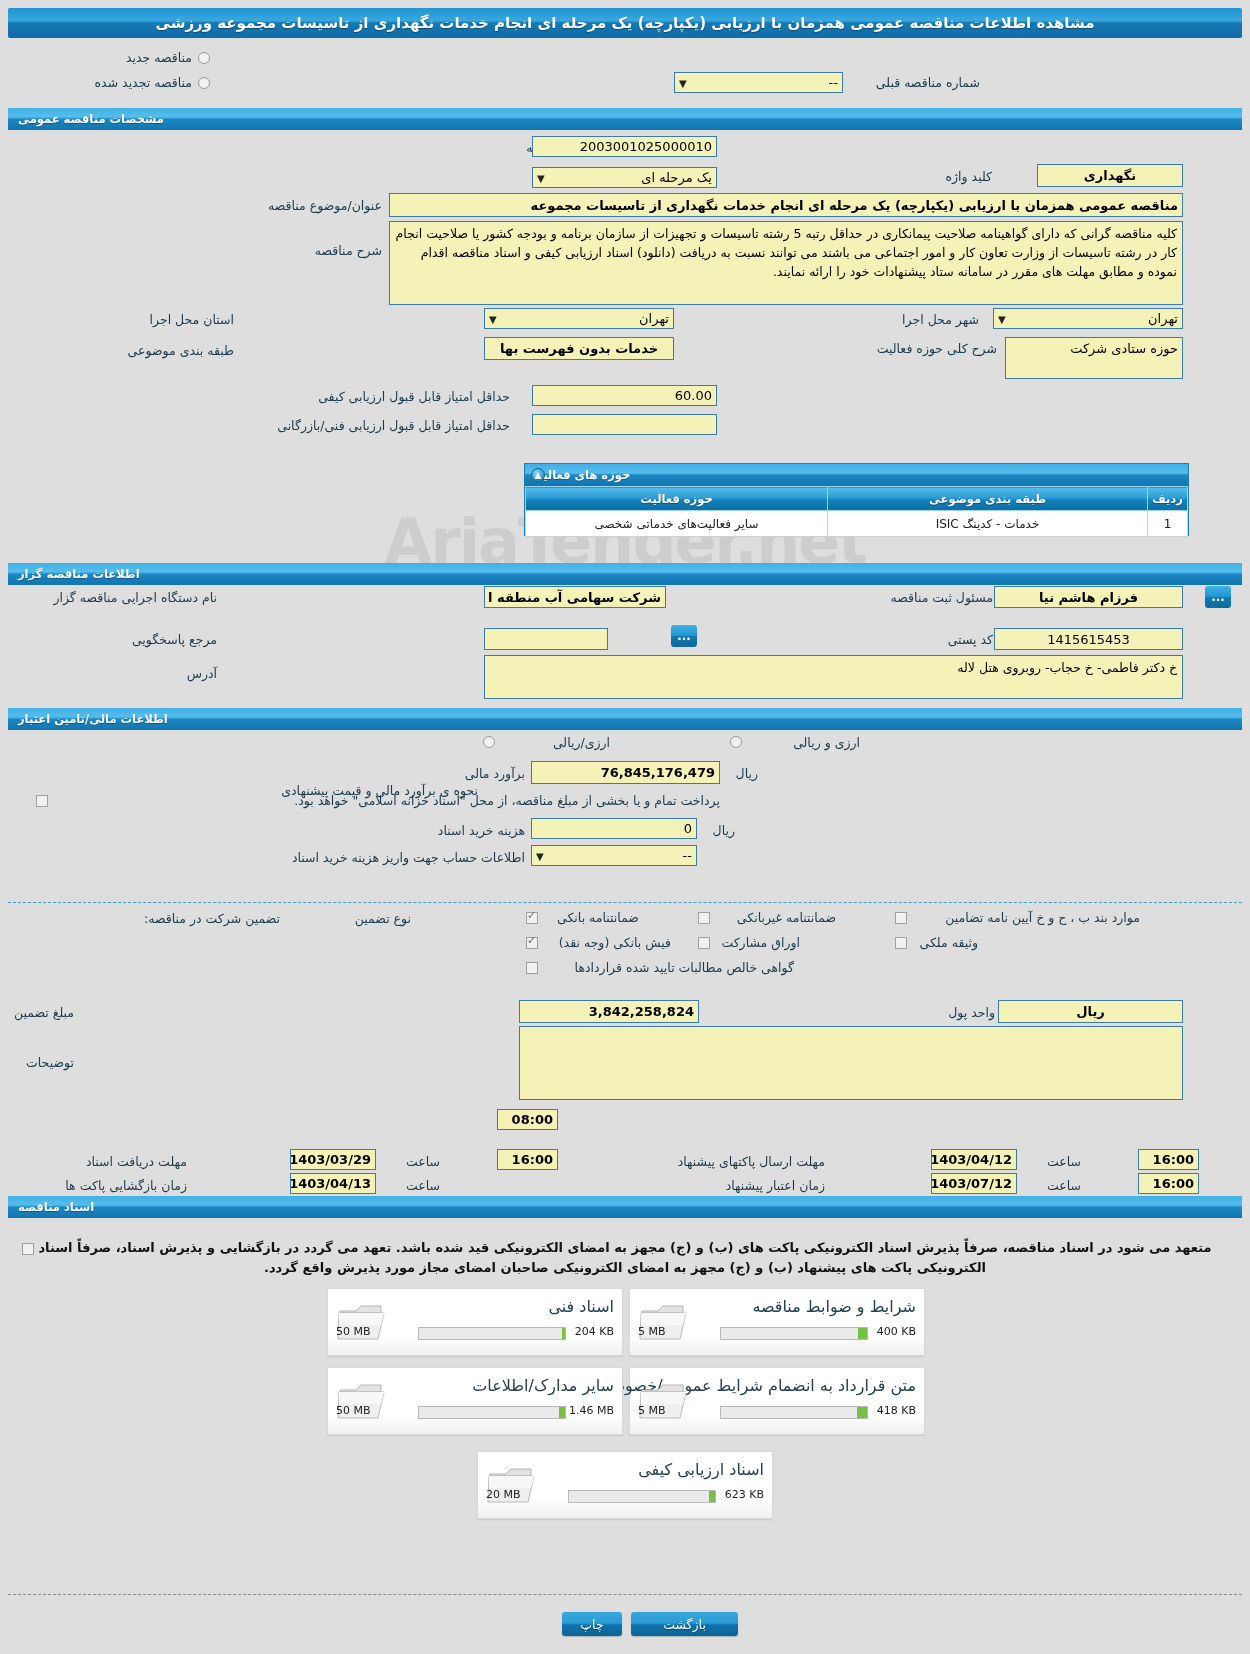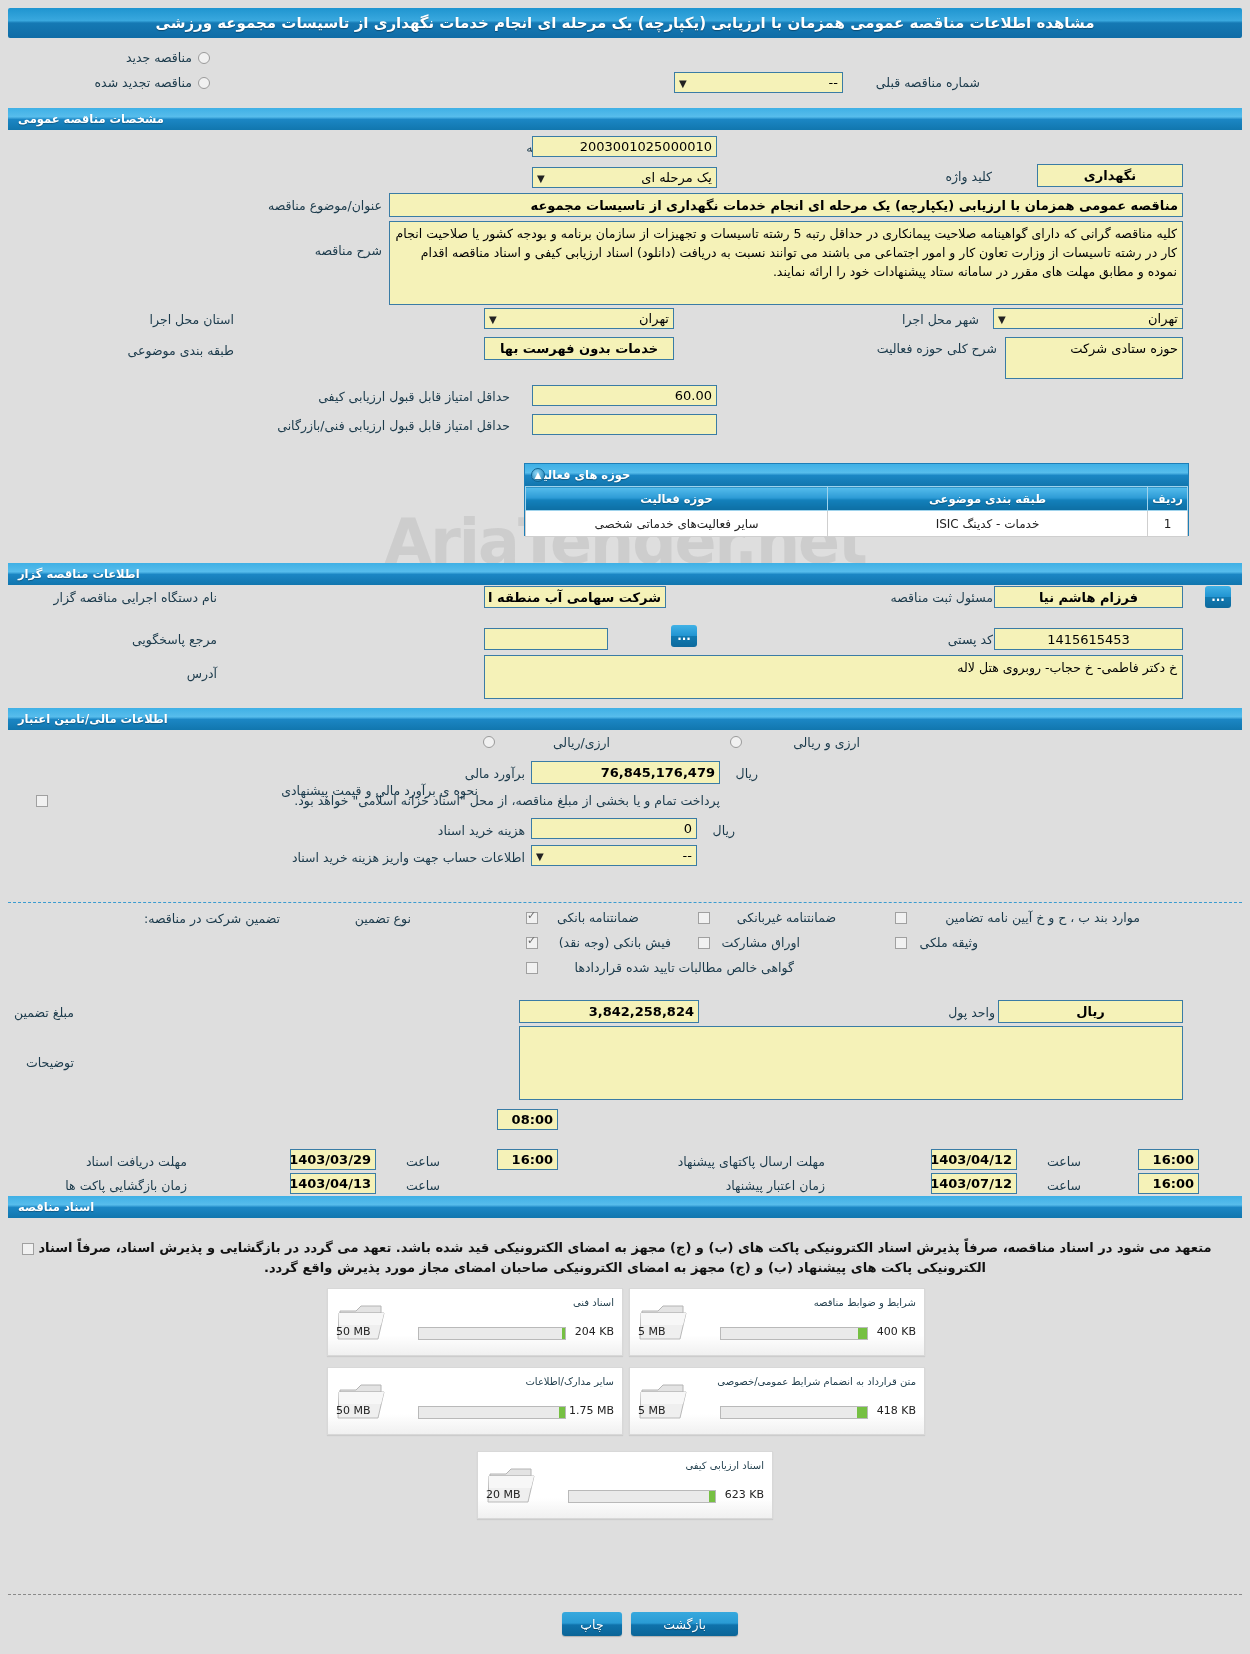--- a/index.html
+++ b/index.html
@@ -151,21 +151,21 @@
   
   .file-card {
     position: absolute;
     width: 296px; height: 68px;
     background: linear-gradient(to bottom,#ffffff 0%,#ffffff 70%,#f0f0f0 100%);
     border: 1px solid #d8d8d8;
     box-shadow: 0 1px 1px rgba(0,0,0,.08);
   }
   .file-title {
     position: absolute; right: 8px; top: 8px;
-    font-size: 10px; color: #24414f; white-space: nowrap;
+    font-size: 16px; color: #24414f; white-space: nowrap;
   }
   .folder-ic { position: absolute; left: 8px; top: 10px; width: 52px; height: 46px; }
   .bar-wrap {
     position: absolute; right: 56px; top: 38px;
     width: 148px; height: 13px;
     background: #eaeaea; border: 1px solid #b9b9b9;
   }
   .bar-fill { height: 100%; background: #76c043; }
   .bar-left-lbl {
     position: absolute; top: 36px; font-size: 11px; color: #222;
@@ -433,21 +433,21 @@
   <div class="file-card" style="top:1367px; right:627px;">
     <div class="file-title">سایر مدارک/اطلاعات</div>
     <svg class="folder-ic" viewBox="0 0 52 46">
       <path d="M4 12 L20 12 L25 7 L45 7 L45 14 L4 14 Z" fill="#e3e3e3" stroke="#b4b4b4" stroke-width="1"></path>
       <path d="M3 14 L48 14 L42 40 L2 40 Z" fill="#efefef" stroke="#b9b9b9" stroke-width="1"></path>
       <path d="M3 14 L48 14 L45 26 L3 26 Z" fill="#f7f7f7"></path>
     </svg>
     <div class="bar-wrap">
       <div class="bar-fill" style="width:4%;"></div>
     </div>
-    <div class="bar-left-lbl sz-used">1.75 MB</div>
+    <div class="bar-left-lbl sz-used">1.46 MB</div>
     <div class="bar-left-lbl sz-max">50 MB</div>
   </div>
 
   <div class="file-card" style="top:1451px; right:477px;">
     <div class="file-title">اسناد ارزیابی کیفی</div>
     <svg class="folder-ic" viewBox="0 0 52 46">
       <path d="M4 12 L20 12 L25 7 L45 7 L45 14 L4 14 Z" fill="#e3e3e3" stroke="#b4b4b4" stroke-width="1"></path>
       <path d="M3 14 L48 14 L42 40 L2 40 Z" fill="#efefef" stroke="#b9b9b9" stroke-width="1"></path>
       <path d="M3 14 L48 14 L45 26 L3 26 Z" fill="#f7f7f7"></path>
     </svg>

